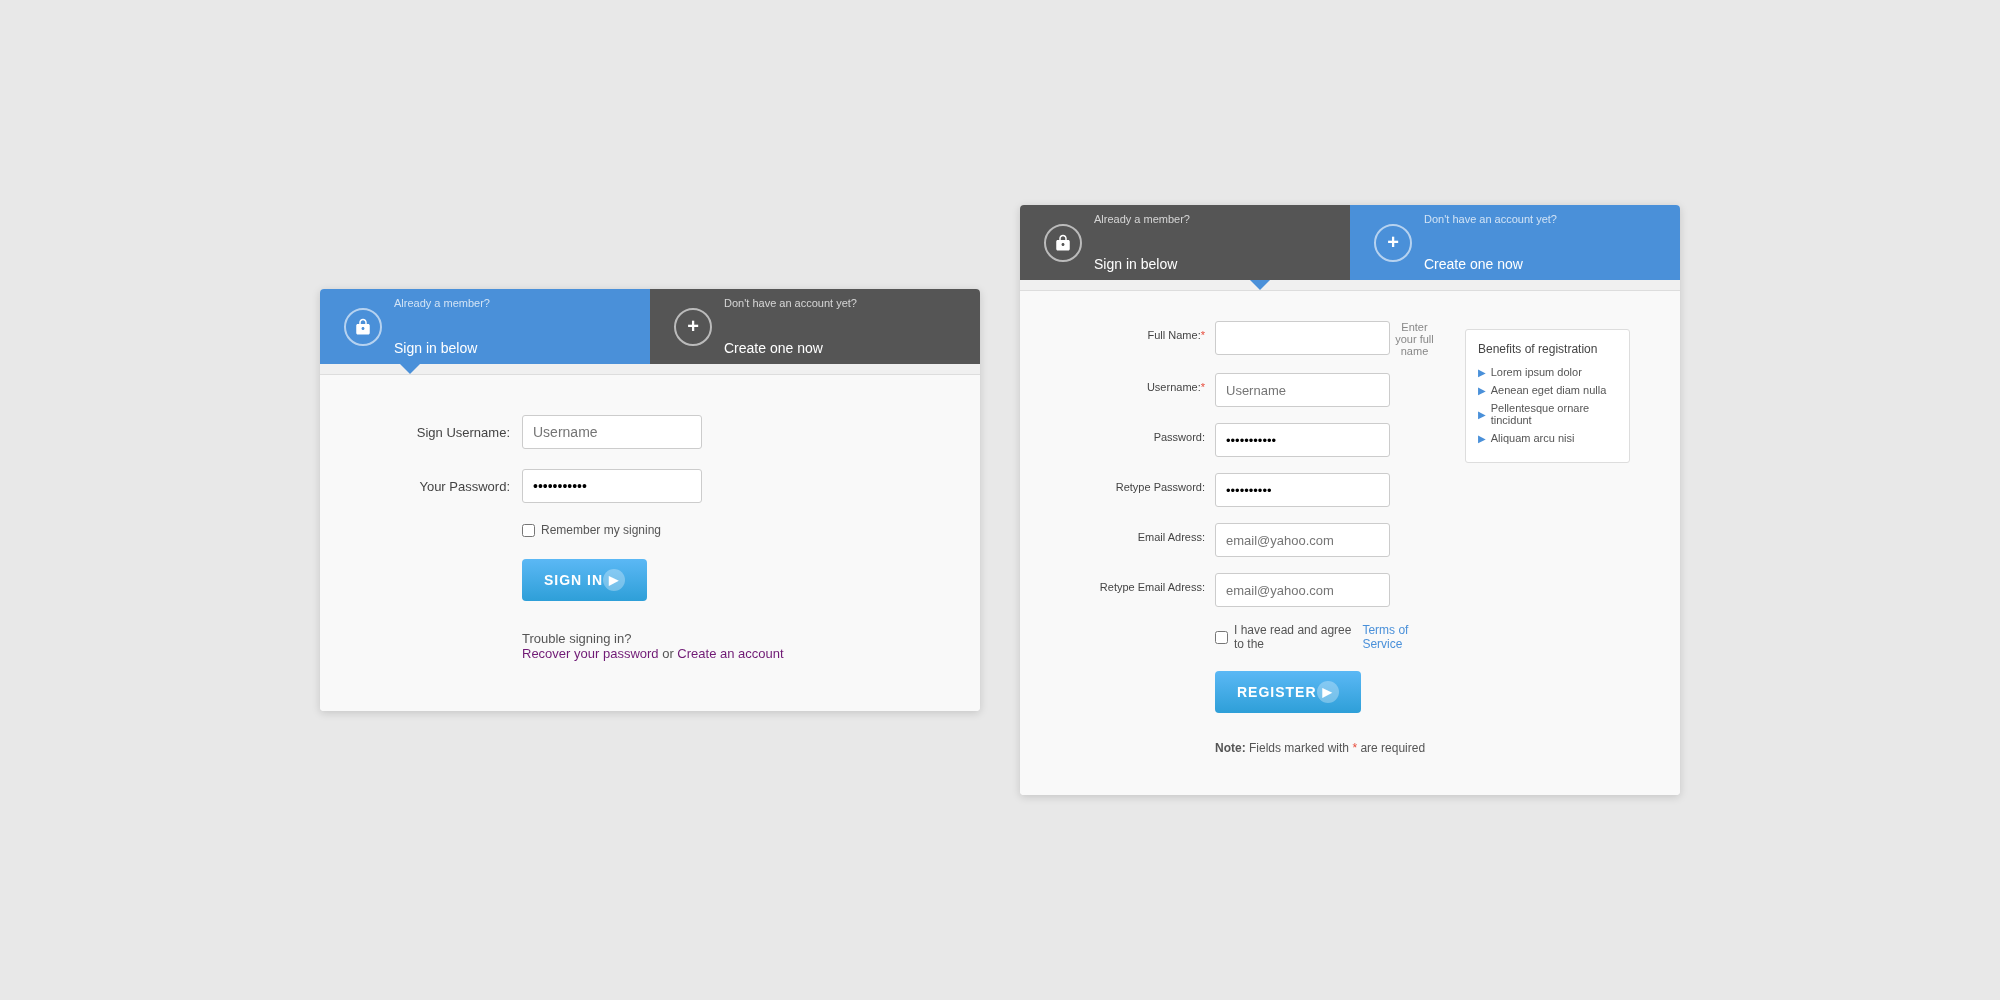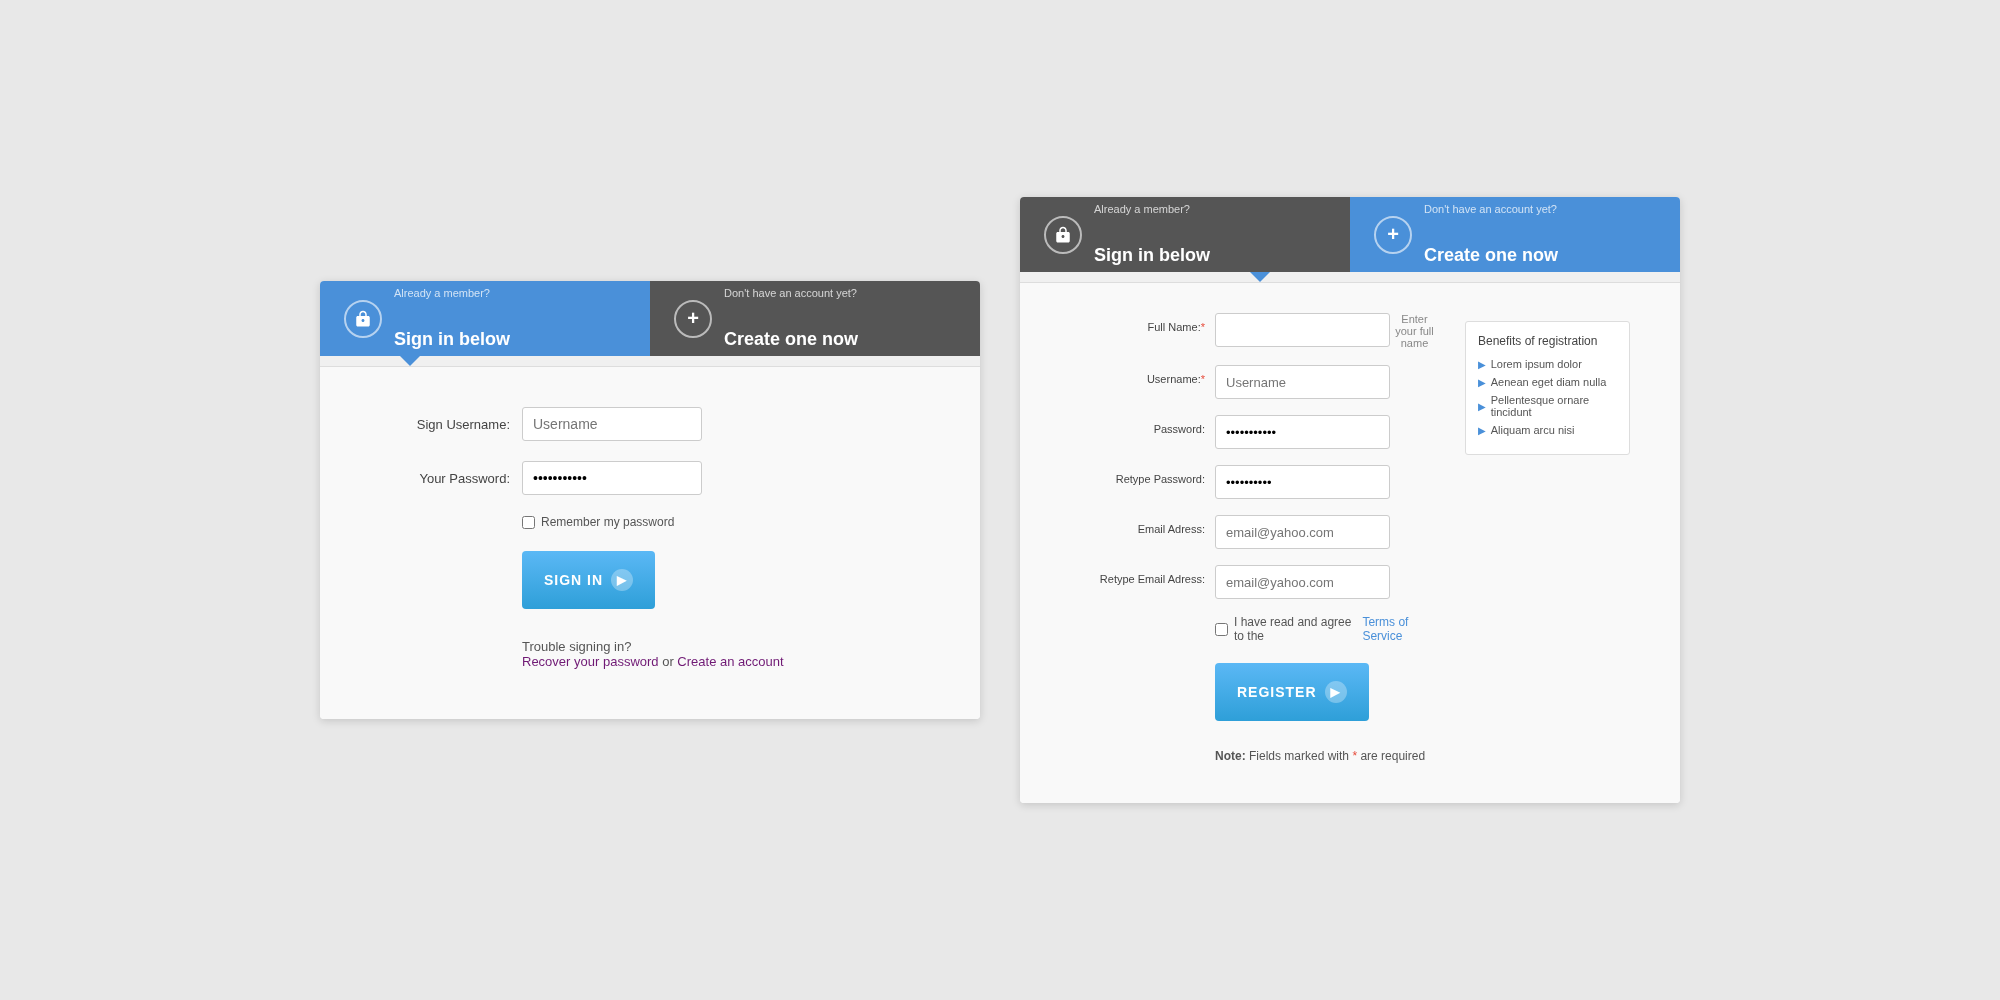--- a/index.html
+++ b/index.html
@@ -70,22 +70,22 @@
       flex-shrink: 0;
     }
 
     .tab-text {
       color: rgba(255,255,255,0.75);
       font-size: 11px;
       line-height: 1.3;
     }
     .tab-text .main-label {
       color: #fff;
-      font-size: 18px;
-      font-weight: bold;
+      font-size: 14px;
+      font-weight: normal;
       display: block;
       margin-top: 28px;
     }
 
     
     .arrow-indicator {
       display: flex;
       justify-content: flex-start;
       padding-left: 80px;
       background: #f0f0f0;
@@ -135,26 +135,26 @@
       margin-left: 142px;
       margin-bottom: 22px;
       gap: 6px;
       font-size: 12px;
       color: #555;
     }
 
     .btn-signin, .btn-register {
       display: inline-flex;
       align-items: center;
-      gap: 8px;
+      gap: 0;
       background: linear-gradient(to bottom, #5bb8f5, #2e9fd8);
       color: #fff;
       border: none;
       border-radius: 4px;
-      padding: 18px 22px;
+      padding: 10px 22px;
       font-size: 14px;
       font-weight: bold;
       letter-spacing: 1px;
       cursor: pointer;
       text-transform: uppercase;
     }
 
     .btn-arrow {
       background: rgba(255,255,255,0.3);
       border-radius: 50%;
@@ -356,21 +356,21 @@
       <label class="form-label">Sign Username:</label>
       <input class="form-input" type="text" placeholder="Username" style="">
     </div>
     <div class="form-row">
       <label class="form-label">Your Password:</label>
       <input class="form-input" type="password" value="***********" style="">
     </div>
 
     <div class="remember-row">
       <input type="checkbox" style="">
-      <span>Remember my password</span>
+      <span>Remember my signing</span>
     </div>
 
     <div class="signin-btn-row">
       <button class="btn-signin">
         <span>SIGN IN</span>
         <span class="btn-arrow">▶</span>
       </button>
     </div>
 
     <div class="trouble-row">

